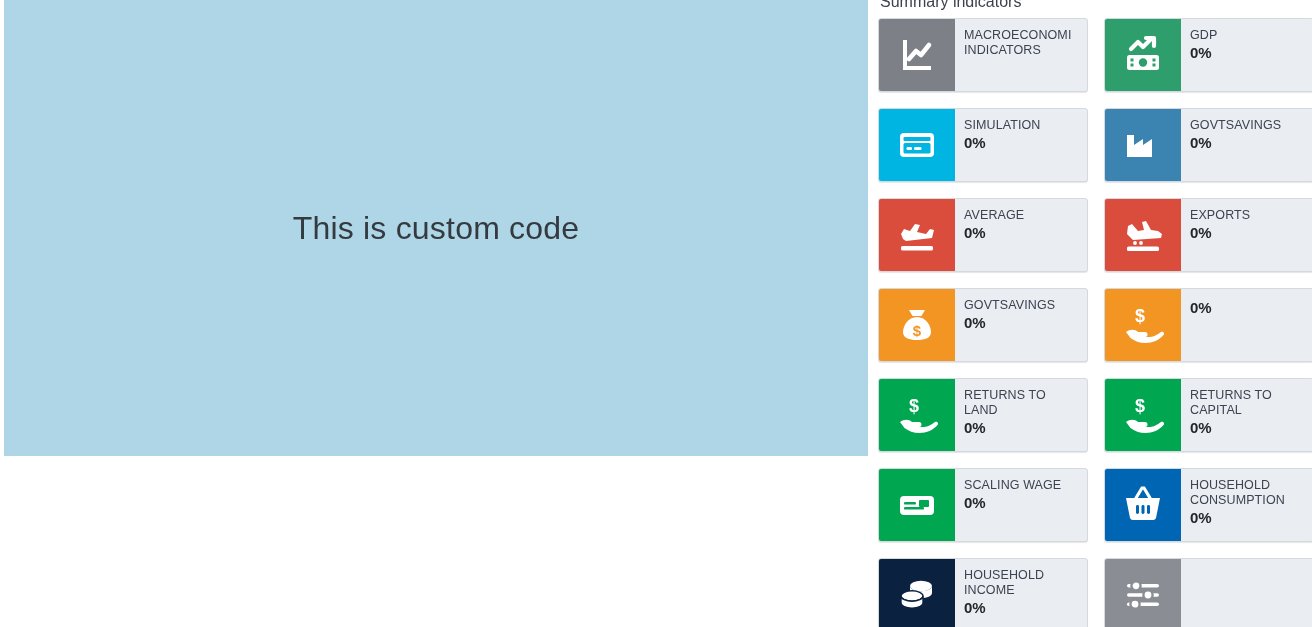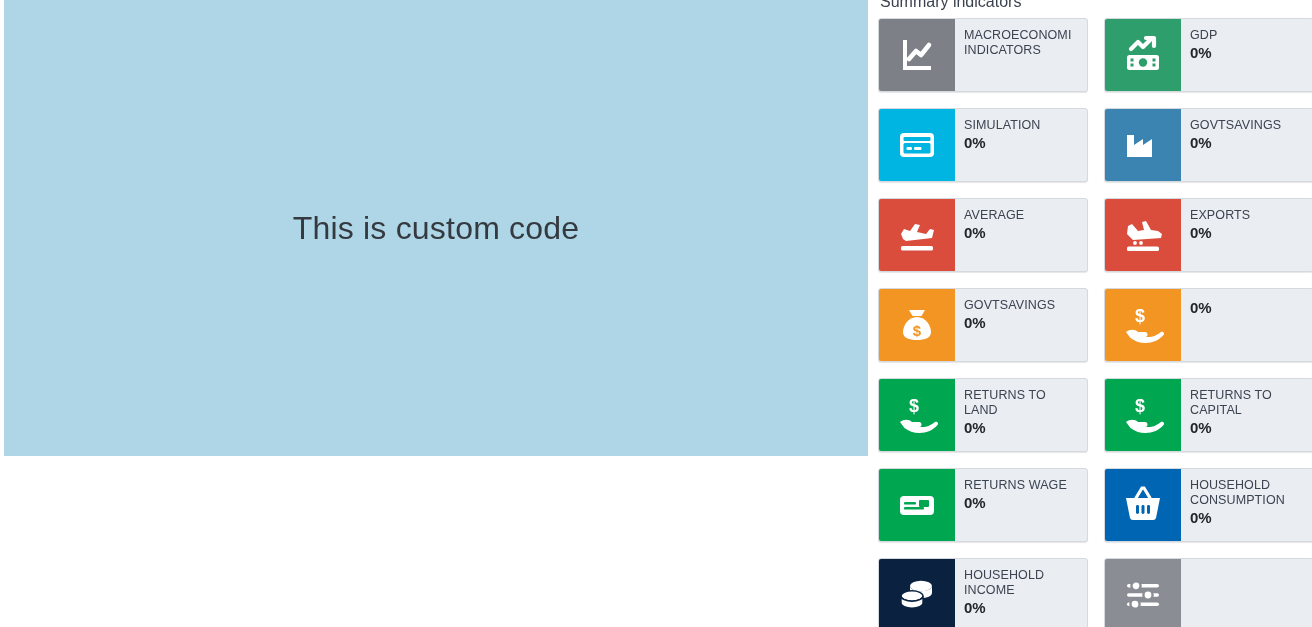--- a/index.html
+++ b/index.html
@@ -252,21 +252,21 @@
         <div class="tile">
           <div class="tile-icon" style="background: rgb(0, 166, 80);">
             <svg width="40" height="40" viewBox="0 0 40 40">
               <rect x="3" y="11" width="34" height="19" rx="4" fill="#fff"></rect>
               <rect x="22" y="15" width="10" height="7" rx="1" fill="#00a650"></rect>
               <rect x="7" y="17" width="12" height="2.6" rx="1.2" fill="#00a650"></rect>
               <rect x="7" y="22" width="20" height="2.6" rx="1.2" fill="#00a650"></rect>
             </svg>
           </div>
           <div class="tile-body">
-            <div class="tile-label">RETURNS WAGE</div>
+            <div class="tile-label">SCALING WAGE</div>
             <div class="tile-value">0%</div>
           </div>
         </div>
         <div class="tile">
           <div class="tile-icon" style="background: rgb(0, 102, 179);">
             <svg width="42" height="42" viewBox="0 0 42 42">
               <path d="M14 14 L20 4 h2 L28 14" fill="none" stroke="#fff" stroke-width="3.2" stroke-linecap="round"></path>
               <path d="M4 14 h34 l-4 20 a3 3 0 0 1 -3 2 H11 a3 3 0 0 1 -3-2 z" fill="#fff"></path>
               <rect x="14" y="21" width="3" height="9" rx="1.4" fill="#0066b3"></rect>
               <rect x="19.5" y="21" width="3" height="9" rx="1.4" fill="#0066b3"></rect>

